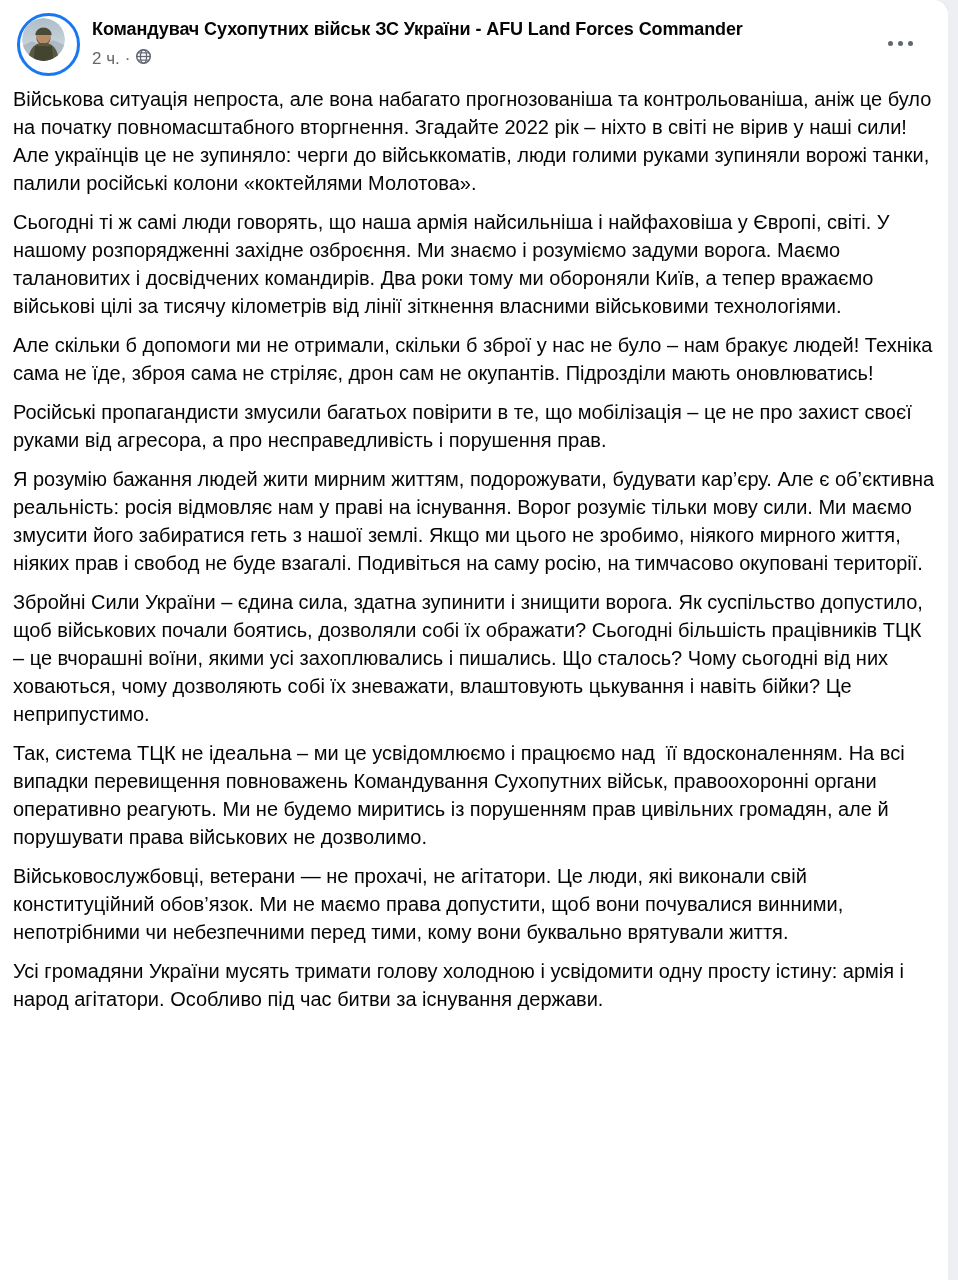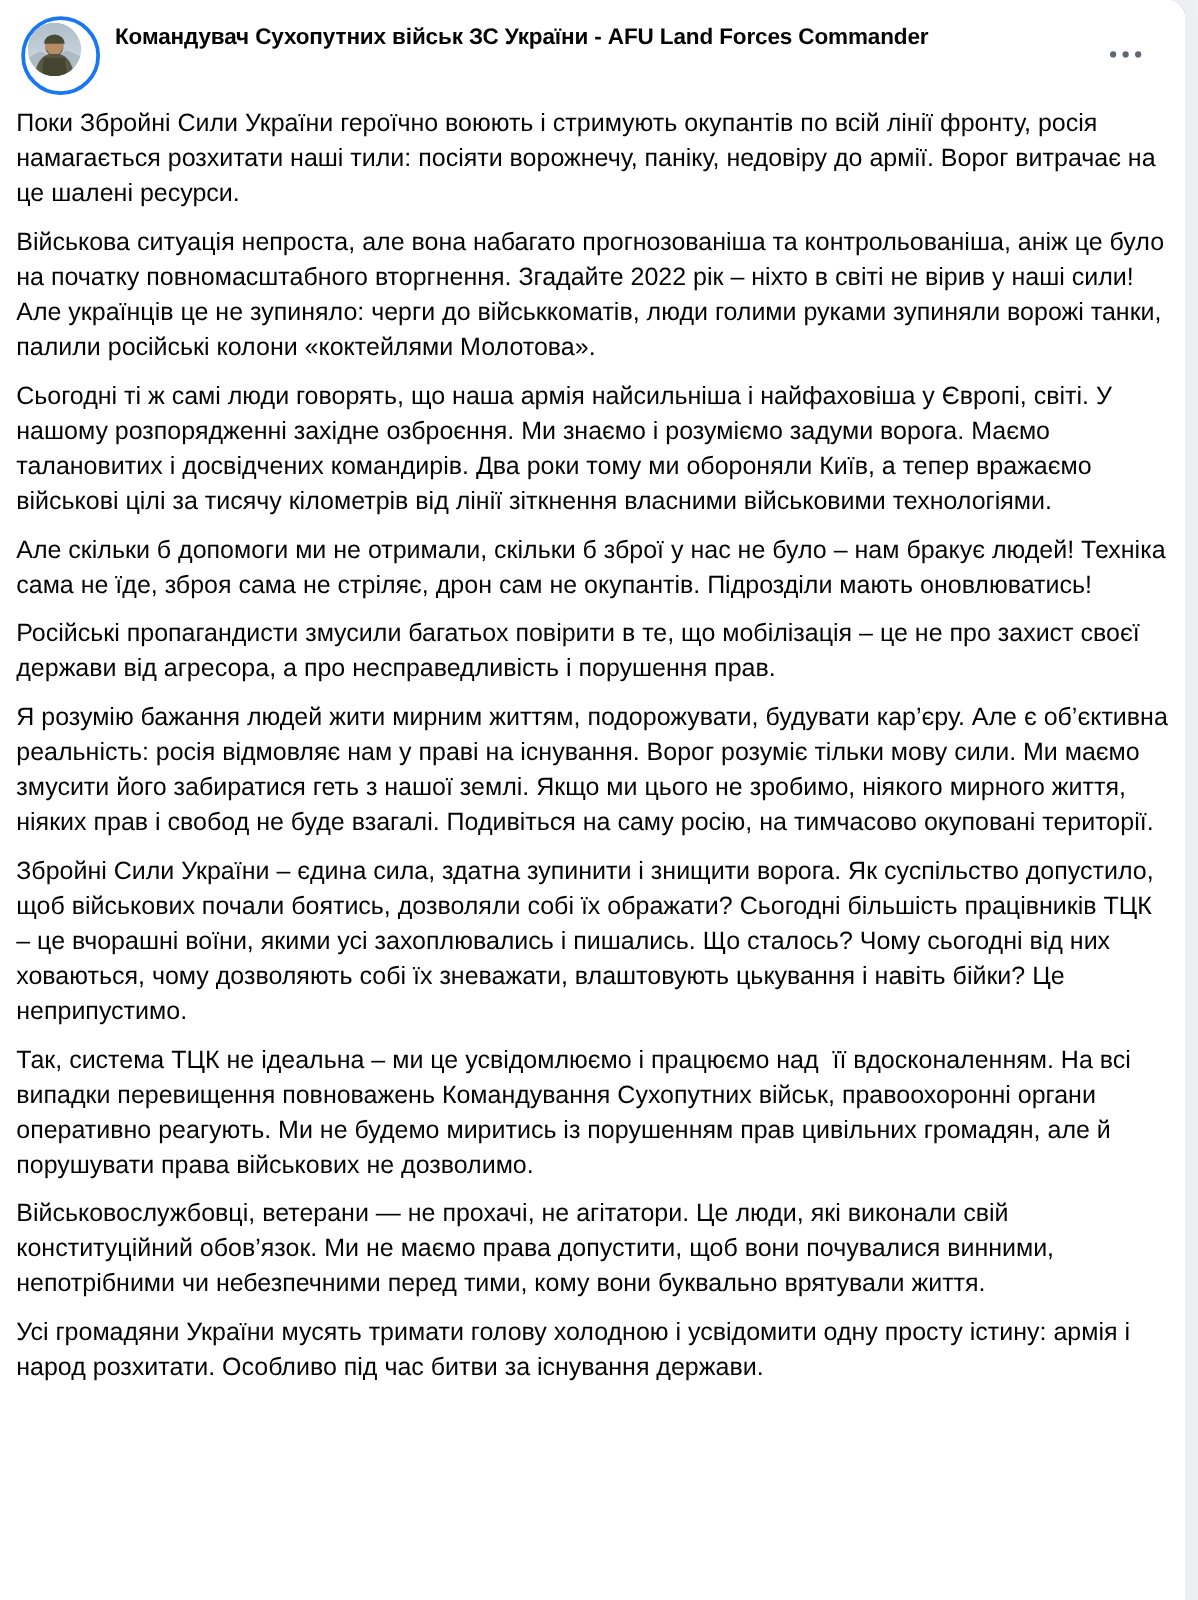--- a/index.html
+++ b/index.html
@@ -134,38 +134,50 @@
             <path d="M16 34 L36 34 L38 52 L14 52 Z" fill="#434531"></path>
             <circle cx="26" cy="21.5" r="9" fill="#b78b63"></circle>
             <path d="M17.5 22.5 a8.5 8.5 0 0 0 17 0 l0 3 a8.5 6.5 0 0 1 -17 0 z" fill="#6b4c32"></path>
             <path d="M16 20.5 a10 9 0 0 1 20 0 z" fill="#4a4b36"></path>
           </g>
         </svg>
       </div>
 
       <div class="header-text">
         <div class="page-name">Командувач Сухопутних військ ЗС України - AFU Land Forces Commander</div>
+        <div class="meta-row">
+          <span class="timestamp">2 ч.</span>
+          <span>·</span>
+          <span class="globe">
+            <svg width="17" height="17" viewBox="0 0 16 16">
+              <circle cx="8" cy="8" r="6.4" fill="none" stroke="#606770" stroke-width="1.4"></circle>
+              <ellipse cx="8" cy="8" rx="2.9" ry="6.4" fill="none" stroke="#606770" stroke-width="1.2"></ellipse>
+              <line x1="1.6" y1="8" x2="14.4" y2="8" stroke="#606770" stroke-width="1.2"></line>
+              <line x1="2.5" y1="4.6" x2="13.5" y2="4.6" stroke="#606770" stroke-width="1.1"></line>
+              <line x1="2.5" y1="11.4" x2="13.5" y2="11.4" stroke="#606770" stroke-width="1.1"></line>
+            </svg>
+          </span>
+        </div>
       </div>
 
       <div class="more-button">
         <span class="dot"></span>
         <span class="dot"></span>
         <span class="dot"></span>
       </div>
     </div>
 
     <div class="post-body">
-      <p>Поки Збройні Сили України героїчно воюють і стримують окупантів по всій лінії фронту, росія намагається розхитати наші тили: посіяти ворожнечу, паніку, недовіру до армії. Ворог витрачає на це шалені ресурси.</p>
       <p>Військова ситуація непроста, але вона набагато прогнозованіша та контрольованіша, аніж це було на початку повномасштабного вторгнення. Згадайте 2022 рік – ніхто в світі не вірив у наші сили! Але українців це не зупиняло: черги до військкоматів, люди голими руками зупиняли ворожі танки, палили російські колони «коктейлями Молотова».</p>
       <p>Сьогодні ті ж самі люди говорять, що наша армія найсильніша і найфаховіша у Європі, світі. У нашому розпорядженні західне озброєння. Ми знаємо і розуміємо задуми ворога. Маємо талановитих і досвідчених командирів. Два роки тому ми обороняли Київ, а тепер вражаємо військові цілі за тисячу кілометрів від лінії зіткнення власними військовими технологіями.</p>
       <p>Але скільки б допомоги ми не отримали, скільки б зброї у нас не було – нам бракує людей! Техніка сама не їде, зброя сама не стріляє, дрон сам не окупантів. Підрозділи мають оновлюватись!</p>
-      <p>Російські пропагандисти змусили багатьох повірити в те, що мобілізація – це не про захист своєї держави від агресора, а про несправедливість і порушення прав.</p>
+      <p>Російські пропагандисти змусили багатьох повірити в те, що мобілізація – це не про захист своєї руками від агресора, а про несправедливість і порушення прав.</p>
       <p>Я розумію бажання людей жити мирним життям, подорожувати, будувати кар’єру. Але є об’єктивна реальність: росія відмовляє нам у праві на існування. Ворог розуміє тільки мову сили. Ми маємо змусити його забиратися геть з нашої землі. Якщо ми цього не зробимо, ніякого мирного життя, ніяких прав і свобод не буде взагалі. Подивіться на саму росію, на тимчасово окуповані території.</p>
       <p>Збройні Сили України – єдина сила, здатна зупинити і знищити ворога. Як суспільство допустило, щоб військових почали боятись, дозволяли собі їх ображати? Сьогодні більшість працівників ТЦК – це вчорашні воїни, якими усі захоплювались і пишались. Що сталось? Чому сьогодні від них ховаються, чому дозволяють собі їх зневажати, влаштовують цькування і навіть бійки? Це неприпустимо.</p>
       <p>Так, система ТЦК не ідеальна – ми це усвідомлюємо і працюємо над  її вдосконаленням. На всі випадки перевищення повноважень Командування Сухопутних військ, правоохоронні органи оперативно реагують. Ми не будемо миритись із порушенням прав цивільних громадян, але й порушувати права військових не дозволимо.</p>
       <p>Військовослужбовці, ветерани — не прохачі, не агітатори. Це люди, які виконали свій конституційний обов’язок. Ми не маємо права допустити, щоб вони почувалися винними, непотрібними чи небезпечними перед тими, кому вони буквально врятували життя.</p>
-      <p>Усі громадяни України мусять тримати голову холодною і усвідомити одну просту істину: армія і народ розхитати. Особливо під час битви за існування держави.</p>
+      <p>Усі громадяни України мусять тримати голову холодною і усвідомити одну просту істину: армія і народ агітатори. Особливо під час битви за існування держави.</p>
     </div>
 
   </div>
 
   <div class="bg-strip"></div>
 </div>
 
 </body></html>

